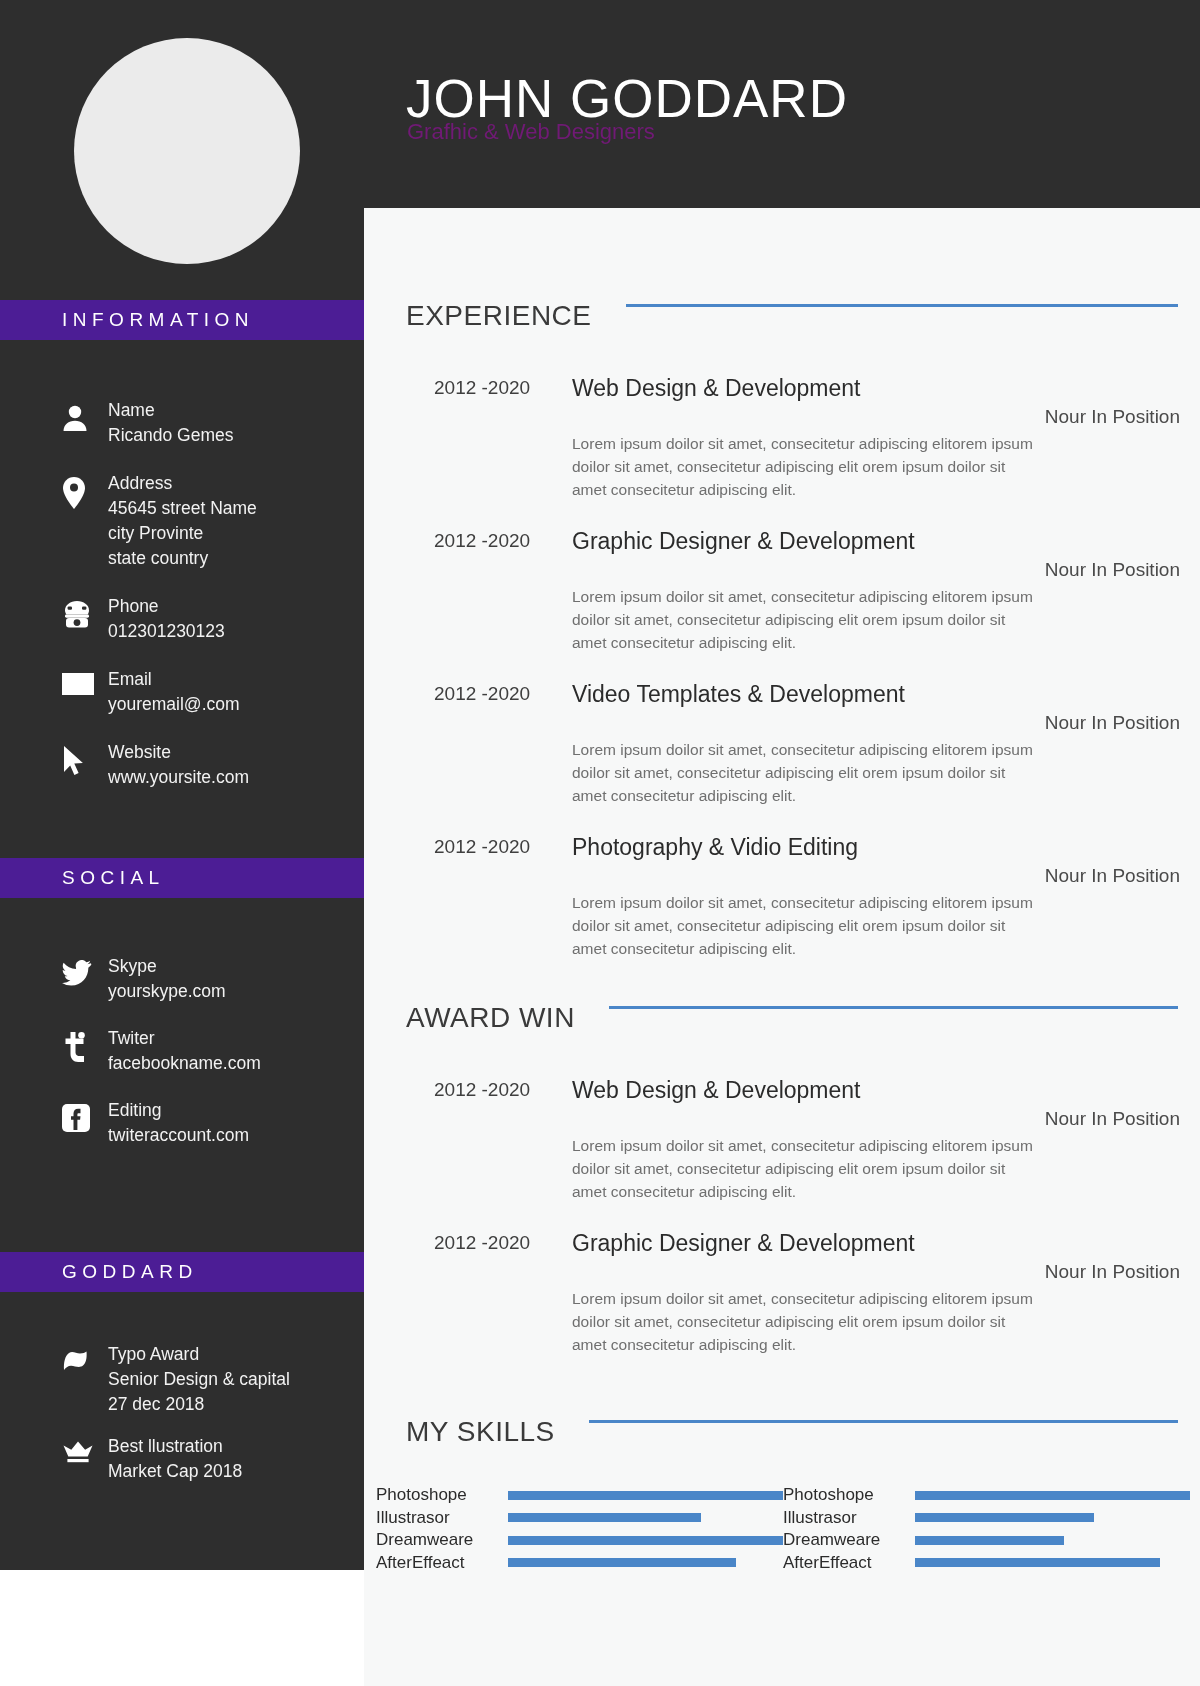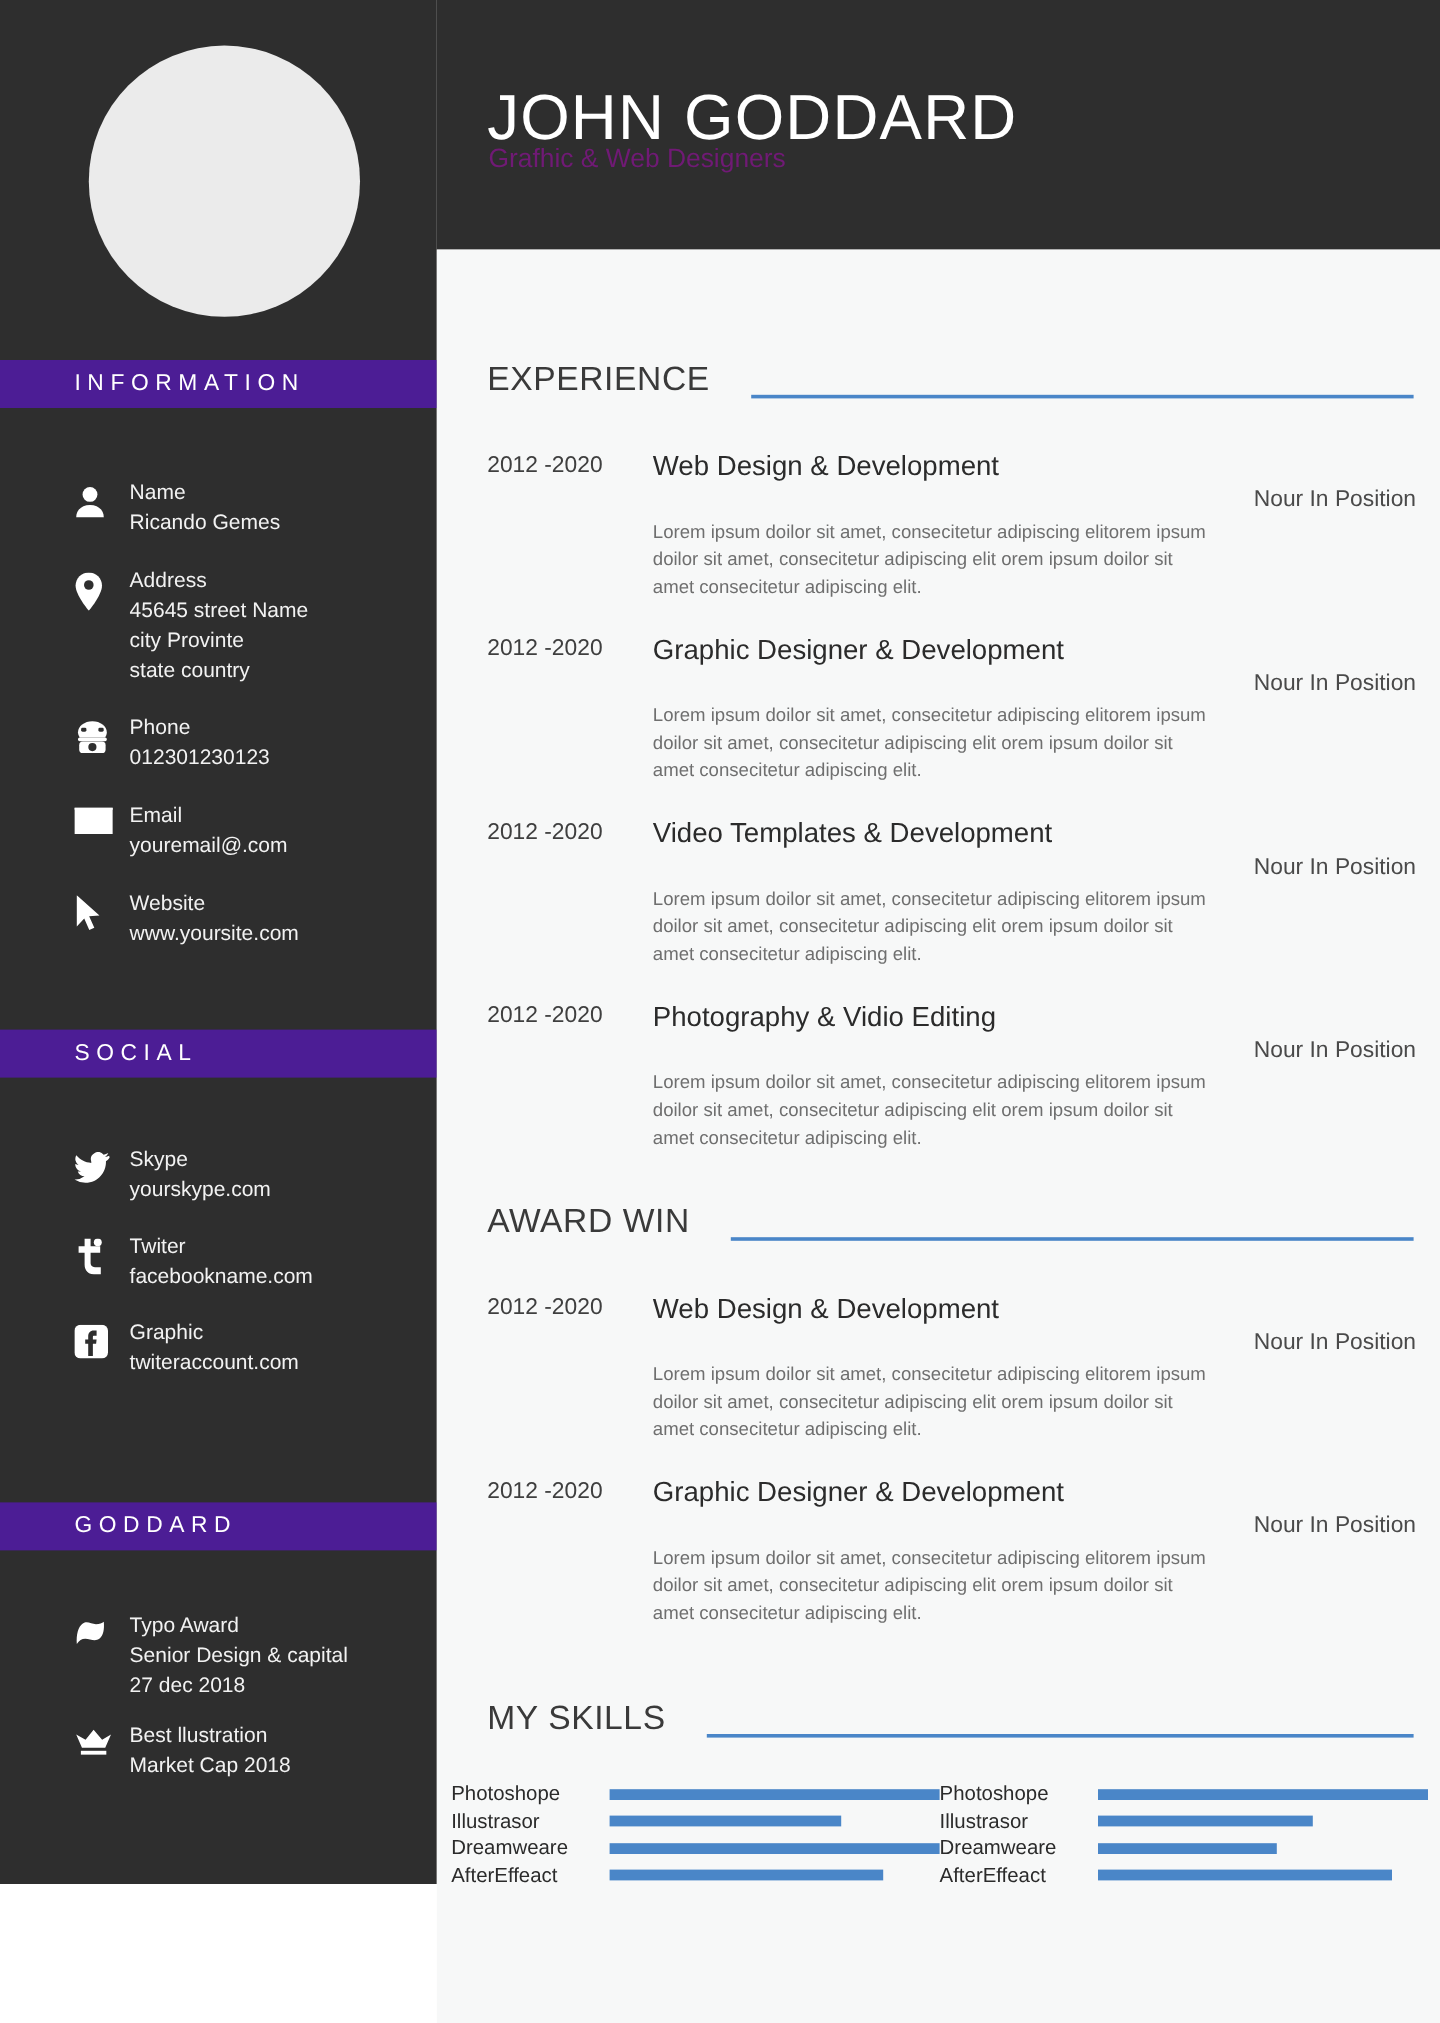--- a/index.html
+++ b/index.html
@@ -71,34 +71,34 @@
     width: 1200px; height: 116px; background: #ffffff;
   }
   .bottom-strip .left-fill {
     position: absolute; left: 0; top: 0; width: 364px; height: 116px; background: #ffffff;
   }
   .bottom-strip .right-fill {
     position: absolute; left: 364px; top: 0; width: 836px; height: 116px; background: #f7f8f8;
   }
 
   .sec-head {
-    display: flex; align-items: flex-end;
+    display: flex; align-items: flex-start;
     padding-left: 42px; padding-right: 22px;
   }
   .sec-head .t {
     font-size: 28px; color: #3a3a3a; letter-spacing: 0.5px; white-space: nowrap;
   }
   .sec-head .rule {
     flex: 1; height: 3px; background: #4a86c8; margin-left: 34px; margin-top: 4px;
   }
 
   .entry { display: flex; padding-left: 42px; padding-right: 20px; }
   .entry .years {
     width: 138px; min-width: 138px; font-size: 19px; color: #3f3f3f;
-    padding-top: 3px; white-space: nowrap;
+    padding-top: 3px; white-space: nowrap; margin-left: 28px;
   }
   .entry .body { flex: 1; }
   .entry .etitle { font-size: 23px; color: #2b2b2b; line-height: 29px; }
   .entry .esub { font-size: 19px; color: #4a4a4a; line-height: 27px; text-align: right; }
   .entry .edesc {
     font-size: 15.5px; color: #6f6f6f; line-height: 23px; margin-top: 2px;
     max-width: 462px;
   }
 
   
@@ -218,21 +218,21 @@
           </div>
         </div>
         <div class="row" style="margin-top: 22px;">
           <div class="ico">
             <svg width="28" height="28" viewBox="0 0 28 28">
               <rect x="0" y="0" width="28" height="28" rx="5"></rect>
               <path d="M18.5 9.2h-2.2c-.6 0-.9.4-.9 1v2h3.1l-.4 3.5h-2.7V26h-3.9v-10.3H9V12.2h2.5V9.6c0-2.9 1.6-4.9 4.6-4.9h2.4z" fill="#2e2e2e"></path>
             </svg>
           </div>
           <div class="txt">
-            <span class="v">Graphic</span>
+            <span class="v">Editing</span>
             <span class="v">twiteraccount.com</span>
           </div>
         </div>
       </div>
 
     <div class="sec-bar" style="margin-top:104px">GODDARD</div>
     <div class="rows" id="awards-rows">
         <div class="row" style="margin-top: 50px;">
           <div class="ico">
             <svg width="32" height="24" viewBox="0 0 32 24">

